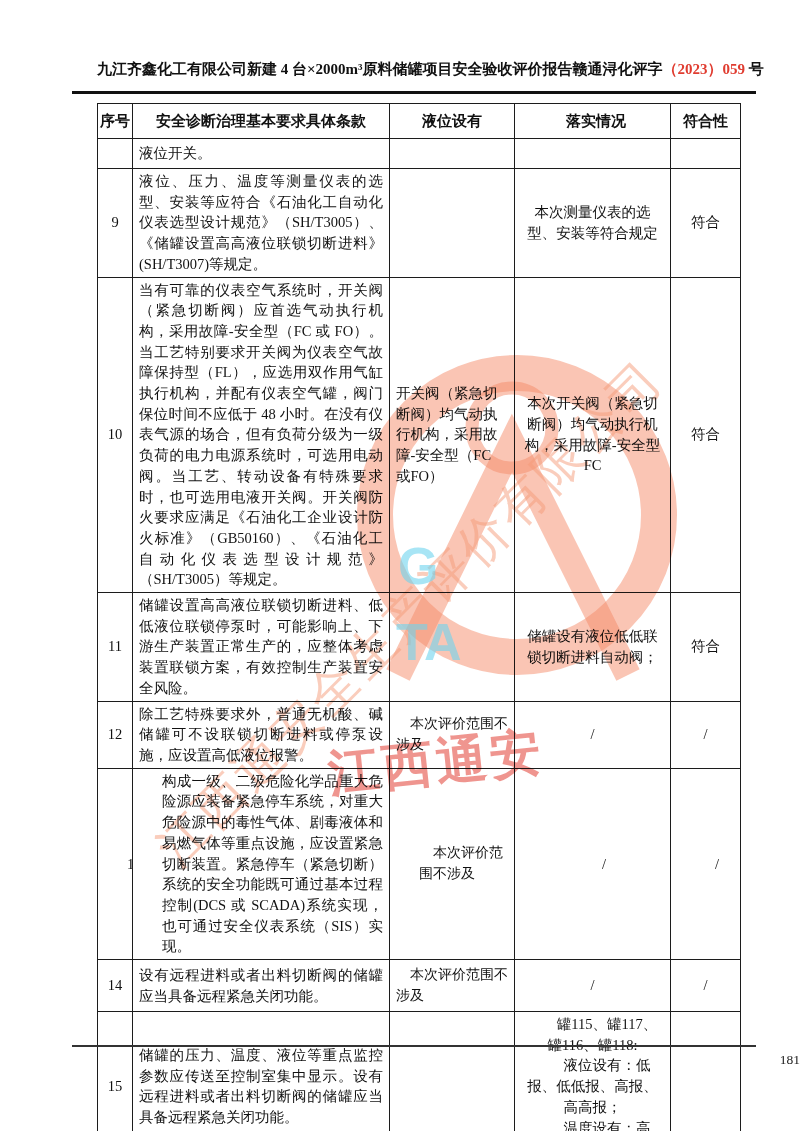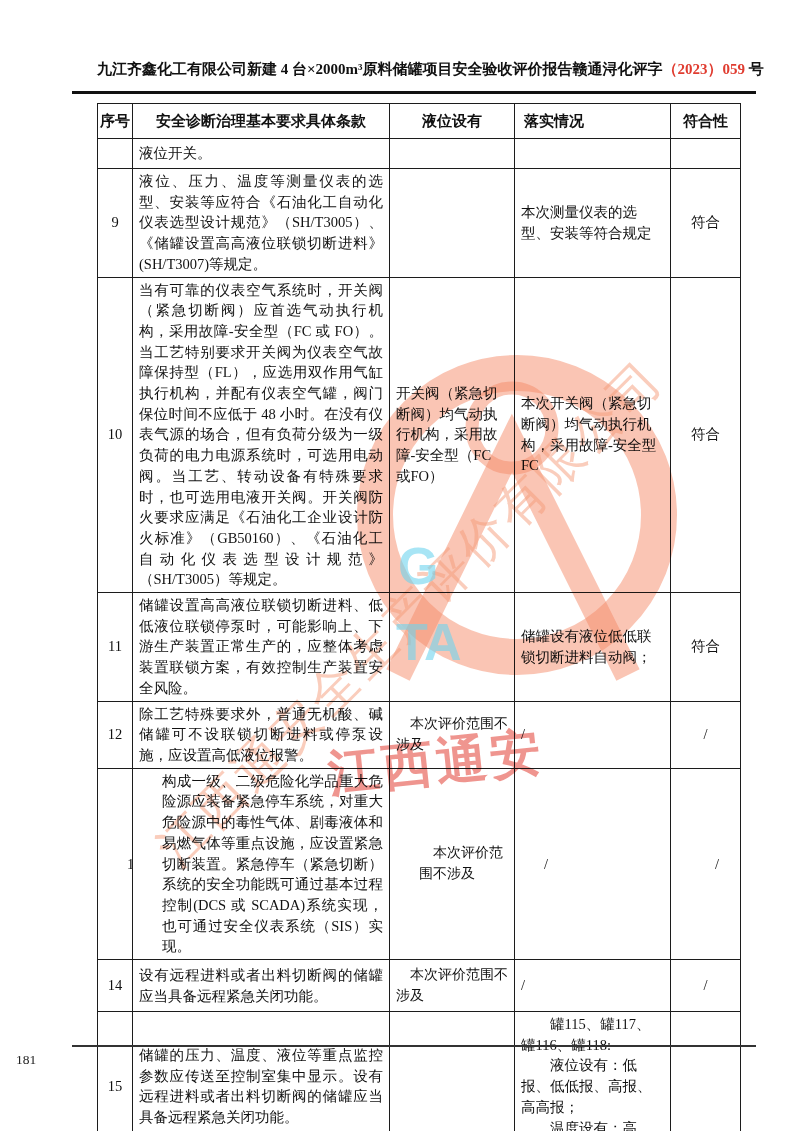--- a/index.html
+++ b/index.html
@@ -20,26 +20,26 @@
   table.req {
     position:absolute; left:97px; top:103px; width:643px;
     border-collapse:collapse; table-layout:fixed;
     font-size:14.5px; line-height:20.7px;
   }
   table.req th, table.req td {
     border:1.6px solid #1c1c1c; vertical-align:middle;
     padding:2px 6px; overflow:hidden;
   }
   table.req thead th { font-weight:bold; font-size:15px; text-align:center; height:35px; padding:2px 2px; }
-  table.req thead th.th-left { text-align:left; padding-left:9px; }
+  table.req thead th.th-left { text-align:center; padding-left:9px; }
   .c-no   { text-align:center; padding:2px 1px; }
   .c-clause { text-align:justify; text-justify:inter-ideograph; padding:2px 6px 2px 12px;margin-top:27px; }
   .c-design { text-align:left; padding:2px 5px 2px 7px; }
   .c-design.ind1 { text-indent:1em; font-size:14px; }
-  .c-impl { text-align:left; padding:2px 5px 2px 8px; }
+  .c-impl { text-align:center; padding:2px 5px 2px 8px; }
   .c-impl p { text-indent:2em; }
   .c-conf { text-align:center; }
   tr.r-cont td { height:30px; }
   tr.r-9  td { height:103px; }
   tr.r-10 td { height:296px; }
   tr.r-11 td { height:88px;font-family:Liberation Serif, serif; }
   tr.r-12 td { height:62px; }
   tr.r-13 td { height:162px;padding-left:29px; }
   tr.r-14 td { height:52px; }
   tr.r-15 td { height:104px; }
@@ -59,21 +59,21 @@
   .wm-cyan-g {
     position:absolute; left:398px; top:536px; font-size:52px; font-weight:bold;
     color:rgba(110,212,238,0.6); font-family:"Liberation Sans","DejaVu Sans",sans-serif;
   }
   .wm-cyan-ta {
     position:absolute; left:396px; top:588px; font-size:52px; font-weight:bold;
     color:rgba(110,212,238,0.6); font-family:"Liberation Sans","DejaVu Sans",sans-serif;margin-top:24px;
   }
   
   .footer-rule { position:absolute; left:72px; right:44px; top:1045px; height:1.5px; background:#333; }
-  .page-number { position:absolute; left:0; right:0; top:1052px; text-align:left; font-size:13.5px; color:#222;margin-left:16px; }
+  .page-number { position:absolute; left:0; right:0; top:1052px; text-align:right; font-size:13.5px; color:#222;margin-left:16px; }
 </style>
 </head>
 <body>
 
 <div class="page">
 
   <div class="page-header">
     <span>九江齐鑫化工有限公司新建 4 台×2000m³原料储罐项目安全验收评价报告</span>
     <span class="doc-no"><span>赣通浔化评字</span><span class="red">（2023）059</span><span> 号</span></span>
   </div>

